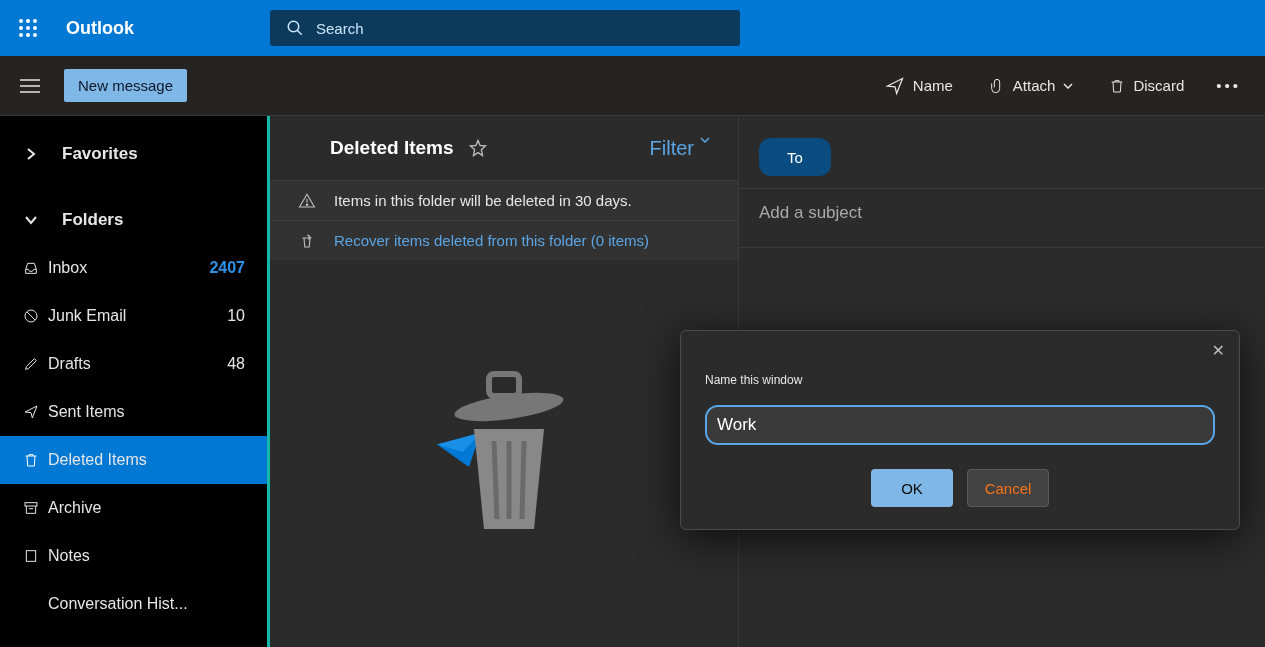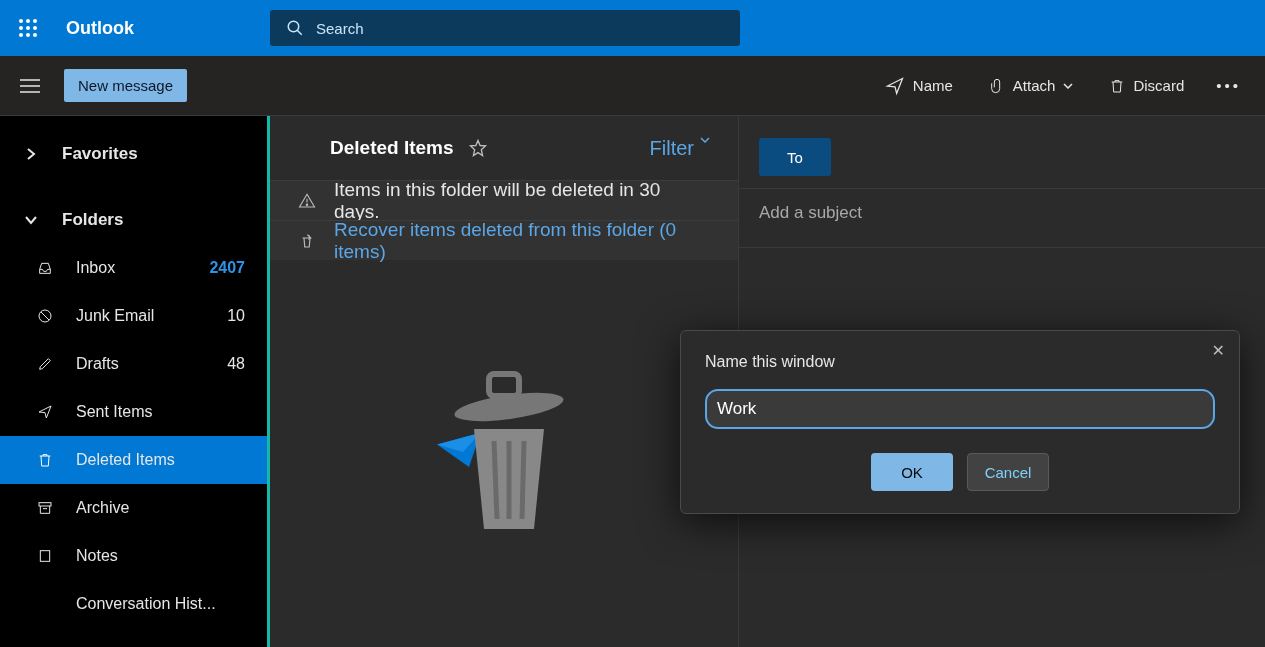--- a/index.html
+++ b/index.html
@@ -15,50 +15,50 @@
 .cmdbar { height:60px; background:#252423; display:flex; align-items:center; padding:0 10px; border-bottom:1px solid #3a3a3a; }
 .hamburger { width:40px; display:flex; justify-content:center; }
 .new-msg-btn { background:#7fb7e6; color:#0f172a; font-size:15px; padding:8px 14px; border:none; border-radius:2px; font-weight:400; }
 .cmdspacer { flex:1; }
 .cmd-item { display:flex; align-items:center; gap:8px; color:#e6e6e6; font-size:15px; padding:6px 14px; margin:0 4px; border:none; background:transparent; }
 .cmd-more { padding:6px 10px; letter-spacing:3px; }
 
 .content { display:flex; height: calc(647px - 56px - 60px); }
 .sidebar { width:270px; background:#000000; border-right:3px solid #14b8a6; padding-top:14px; }
 .side-sec { display:flex; align-items:center; height:48px; padding-left:22px; font-weight:600; font-size:17px; gap:22px; }
-.side-item { display:flex; align-items:center; height:48px; padding-left:36px; padding-right:22px; gap:22px; font-size:16px; cursor:pointer; }
+.side-item { display:flex; align-items:center; height:48px; padding-left:22px; padding-right:22px; gap:8px; font-size:16px; cursor:pointer; }
 .side-item.active { background:#0078d4; }
 .side-label { flex:1; white-space:nowrap; overflow:hidden; text-overflow:ellipsis; }
 .side-count { min-width:40px; text-align:right; }
 .side-count.bold { color:#2e92e6; font-weight:700; }
 .side-ic { width:18px; display:flex; justify-content:center; }
 
 .listpane { width:469px; background:#2b2b2b; border-right:1px solid #3a3a3a; display:flex; flex-direction:column; }
 .list-hdr { height:64px; display:flex; align-items:center; padding:0 28px 0 60px; }
 .list-hdr-title { font-size:19px; font-weight:600; color:#fff; flex:1; display:flex; align-items:center; gap:14px;}
 .filter { color:#5aa6e6; font-size:20px; display:flex; align-items:flex-start; gap:6px; }
-.info-row { height:40px; border-top:1px solid #3d3d3d; display:flex; align-items:center; padding:0 28px; gap:18px; font-size:19px; background:#333232; }
+.info-row { height:40px; border-top:1px solid #3d3d3d; display:flex; align-items:center; padding:0 28px; gap:18px; font-size:15px; background:#333232; }
 .recover-row { color:#5aa6e6; }
 .empty-area { flex:1; display:flex; align-items:center; justify-content:center; }
 
 .readpane { flex:1; background:#2b2b2b; position:relative; padding:10px 0; }
 .to-row { padding:12px 20px; border-bottom:1px solid #3a3a3a; }
-.to-chip { display:inline-flex; align-items:center; justify-content:center; background:#0a4b80; color:#fff; width:72px; height:38px; border-radius:3px; font-size:15px; }
+.to-chip { display:inline-flex; align-items:center; justify-content:center; background:#0a4b80; color:#fff; width:72px; height:38px; border-radius:12px; font-size:15px; }
 .subj-row { padding:14px 20px 24px; border-bottom:1px solid #3a3a3a; }
 .subj-row input { width:100%; background:transparent; border:none; color:#14b8a6; font-size:17px; outline:none; }
 .subj-row input::placeholder { color:#a9a9a9; }
 
 .dialog { position:absolute; left:680px; top:330px; width:560px; background:#2b2b2b; border:1px solid #4a4a4a; border-radius:6px; box-shadow:0 8px 40px rgba(0,0,0,0.7); padding:22px 24px 22px; }
 .dialog-close { position:absolute; right:14px; top:10px; color:#bdbdbd; font-size:16px; cursor:pointer; }
-.dialog-title { font-size:16px; margin-bottom:18px; }
+.dialog-title { font-size:12px; margin-bottom:18px;margin-top:20px; }
 .dialog-input { width:100%; height:40px; background:#3a3a3a; border:2px solid #5aa6e6; border-radius:13px; color:#fff; padding:0 10px; font-size:17px; outline:none; }
 .dialog-actions { display:flex; justify-content:center; gap:14px; margin-top:24px; }
 .dlg-btn { min-width:82px; height:38px; border-radius:4px; border:none; font-size:15px; cursor:pointer; }
 .dlg-ok { background:#7fb7e6; color:#0b0b0b; }
-.dlg-cancel { background:#424242; color:#7dd3fc; border:1px solid #5a5a5a; }
+.dlg-cancel { background:#424242; color:#f97316; border:1px solid #5a5a5a; }
 
 svg { display:block; }
 </style>
 </head>
 <body>
 
 <div class="topbar">
   <div class="waffle">
     <svg width="18" height="18" viewBox="0 0 18 18" fill="#fff">
         <circle cx="2" cy="2" r="2"></circle>

